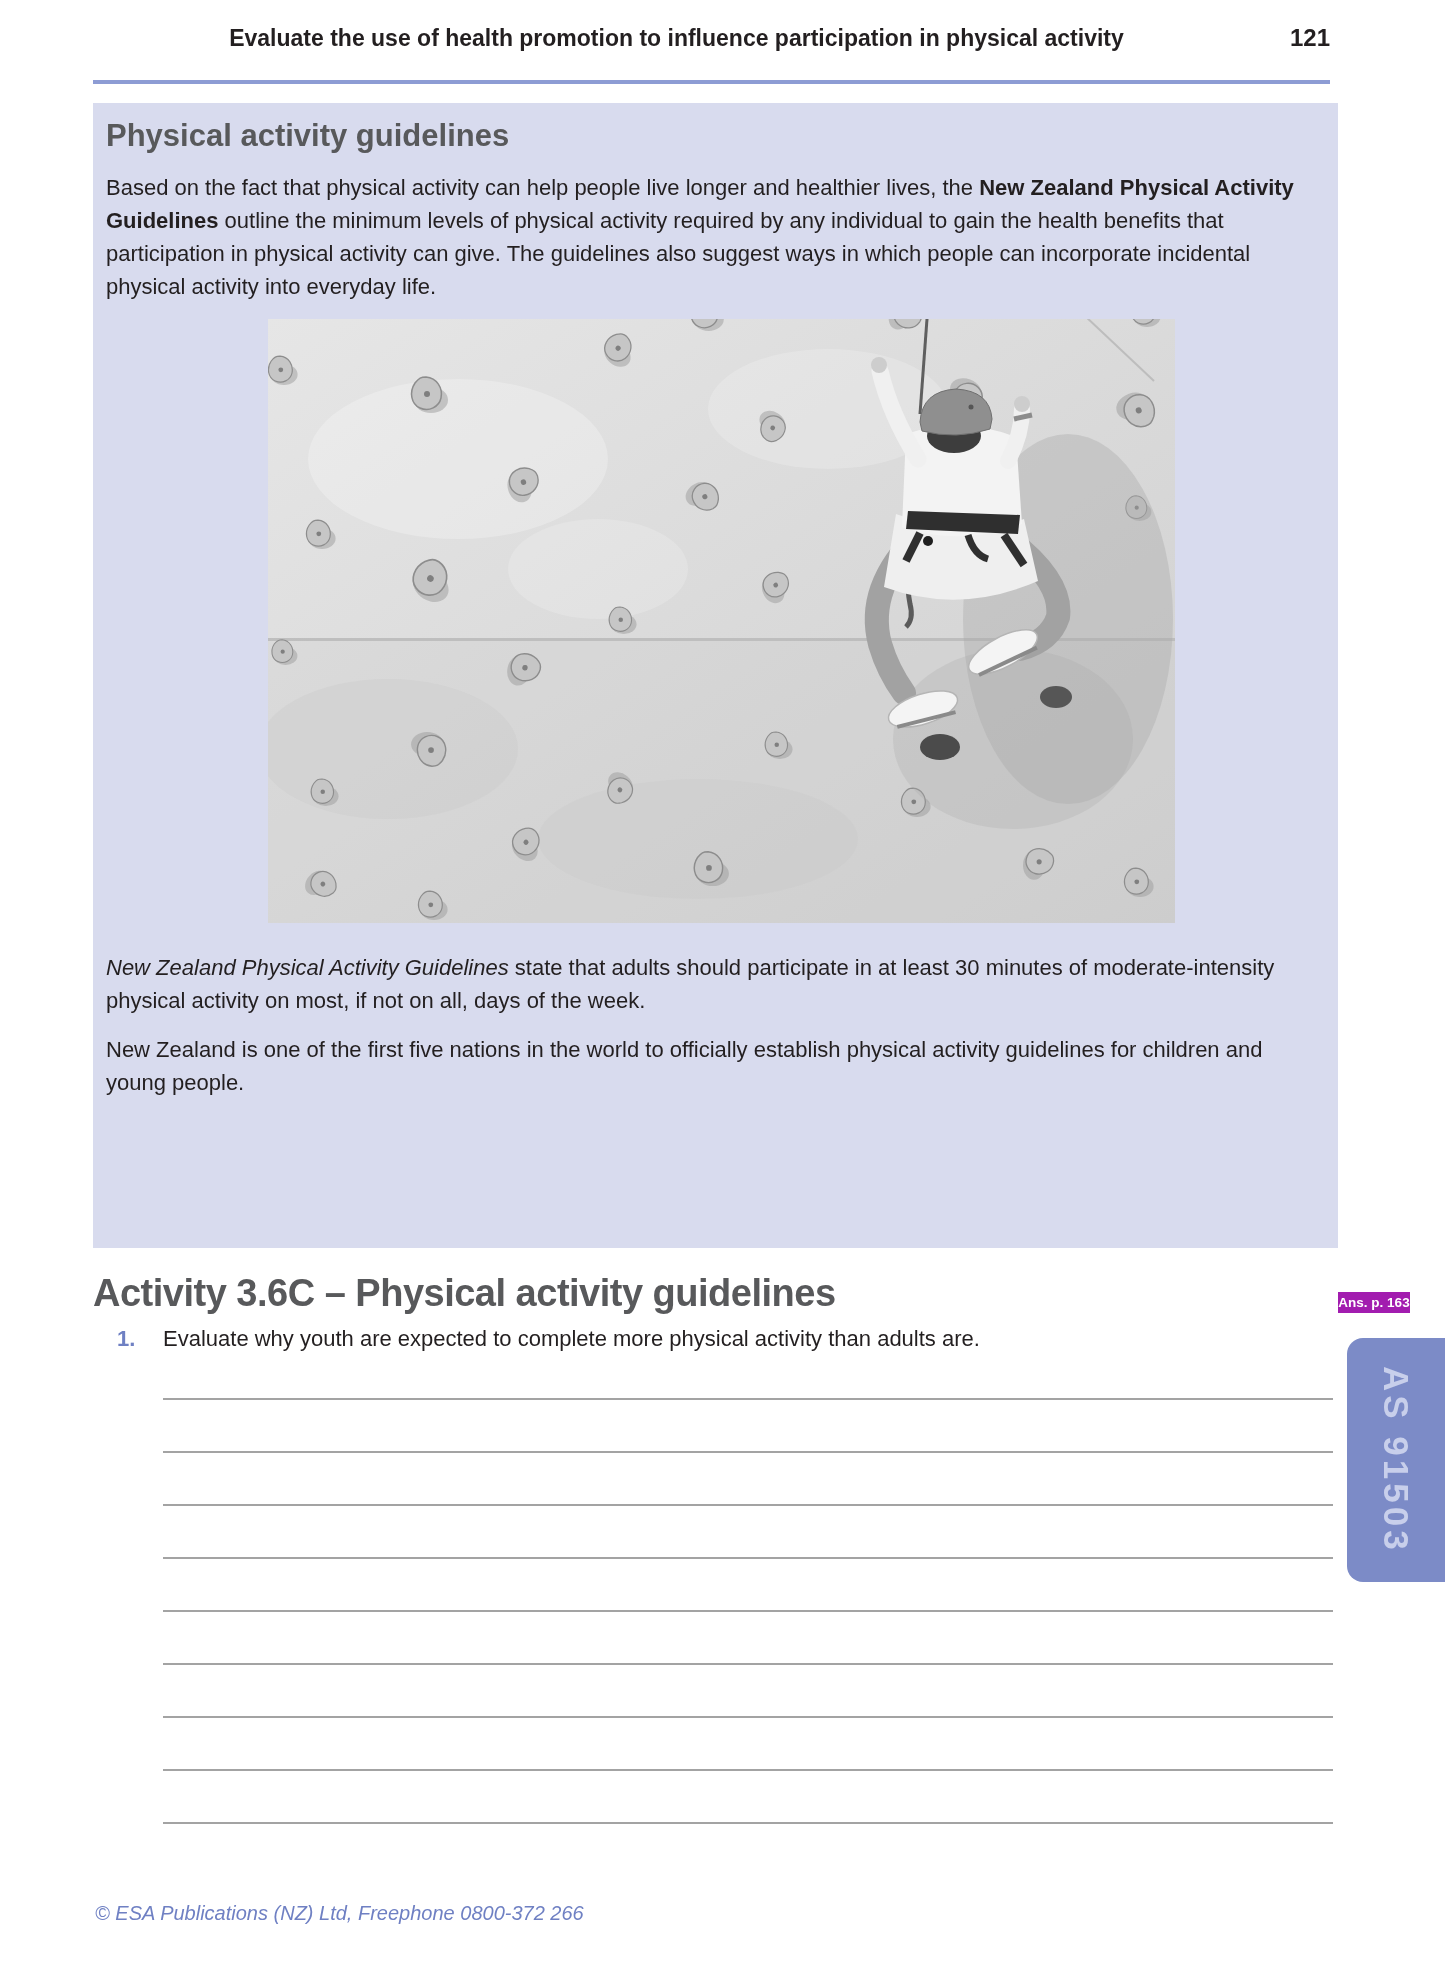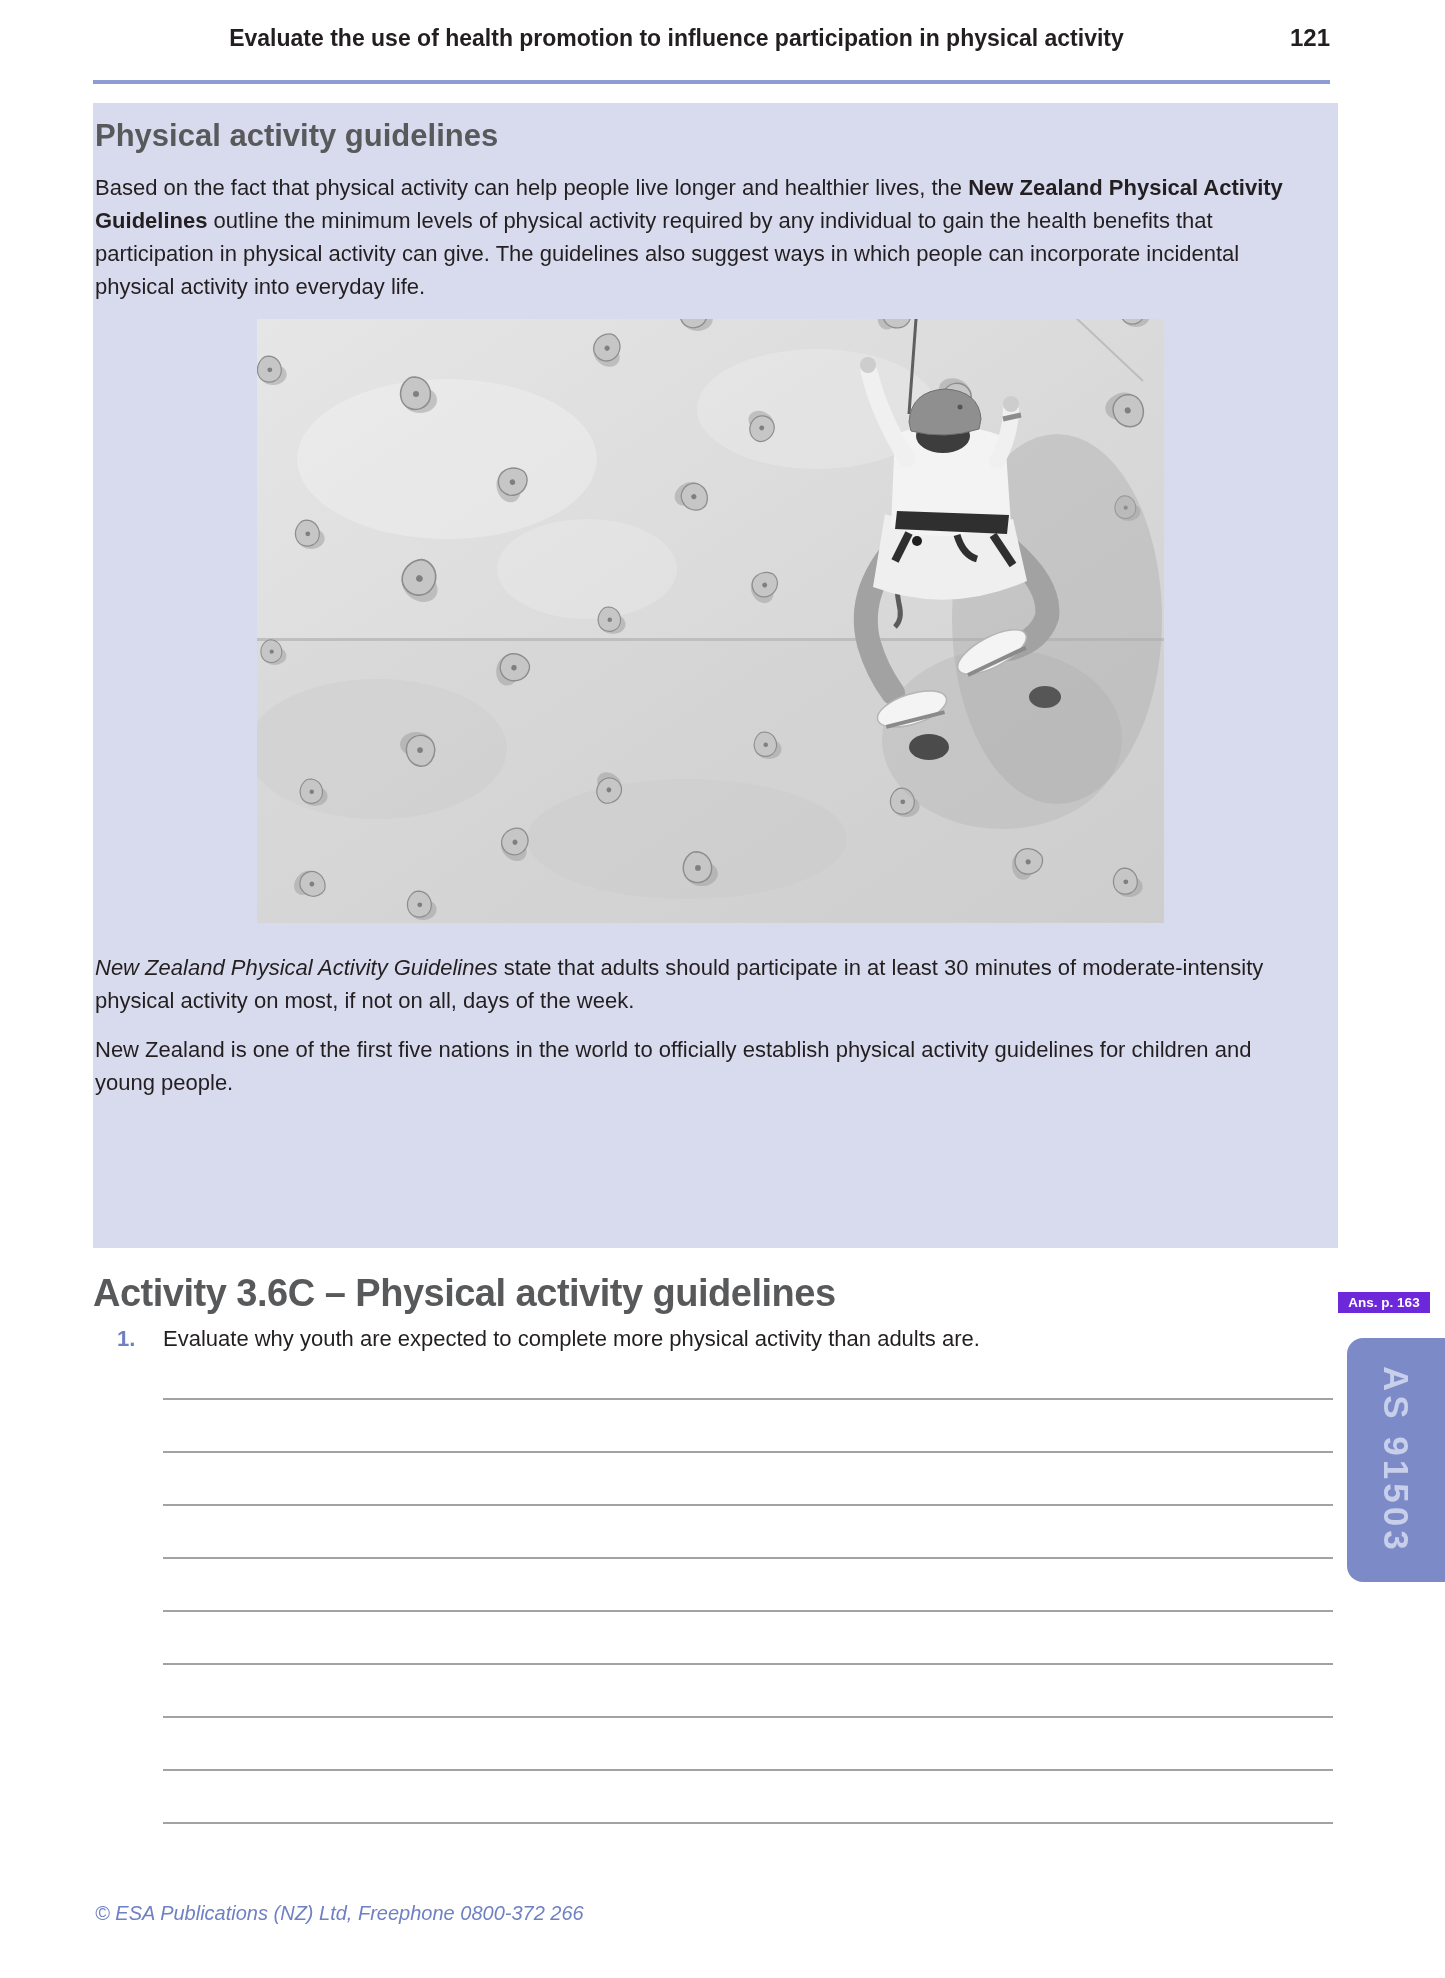--- a/index.html
+++ b/index.html
@@ -11,21 +11,21 @@
   .header{
     position:absolute;left:93px;top:24px;width:1237px;
     display:flex;align-items:flex-end;
   }
   .header .title{flex:1;text-align:center;font-weight:bold;font-size:23px;color:#231f20;}
   .header .pagenum{width:70px;text-align:right;font-weight:bold;font-size:24px;color:#231f20;}
   .header-rule{position:absolute;left:93px;top:80px;width:1237px;height:4px;background:#8d9cd4;}
   
   .info-box{
     position:absolute;left:93px;top:103px;width:1245px;height:1145px;
-    background:#d8dbee;box-sizing:border-box;padding:14px 20px 0 0;
+    background:#d8dbee;box-sizing:border-box;padding:14px 20px 0 11px;
   }
   .info-box h2{
     margin:0 0 0 2px;font-size:31px;line-height:38px;font-weight:bold;color:#58595b;
   }
   .info-box p{
     margin:16px 0 0 2px;font-size:22px;line-height:33px;color:#231f20;max-width:1212px;
   }
   .info-box p.p2{margin-top:28px;}
   .bold-inline{font-weight:bold;}
   .italic-inline{font-style:italic;}
@@ -33,21 +33,21 @@
   .photo{
     position:relative;margin:16px 0 0 164px;width:907px;height:604px;background:#dedede;
   }
   .photo svg{display:block;}
   
   .activity-heading{
     position:absolute;left:93px;top:1272px;font-size:38px;font-weight:bold;
     color:#58595b;letter-spacing:-0.5px;
   }
   .answer-badge{
-    position:absolute;left:1338px;top:1292px;width:92px;height:21px;background:#6d28d9;
+    position:absolute;left:1338px;top:1292px;width:72px;height:21px;background:#a21caf;
     color:#ffffff;font-size:13.5px;font-weight:bold;display:flex;align-items:center;justify-content:center;
   }
   .question{
     position:absolute;left:117px;top:1325px;display:flex;width:1216px;font-size:22px;line-height:28px;
   }
   .question .qnum{width:46px;font-weight:bold;color:#6f80c3;}
   .question .qtext{flex:1;color:#231f20;}
   .answer-line{
     position:absolute;left:163px;width:1170px;height:0;border-top:2px solid #a3a3a3;
   }

